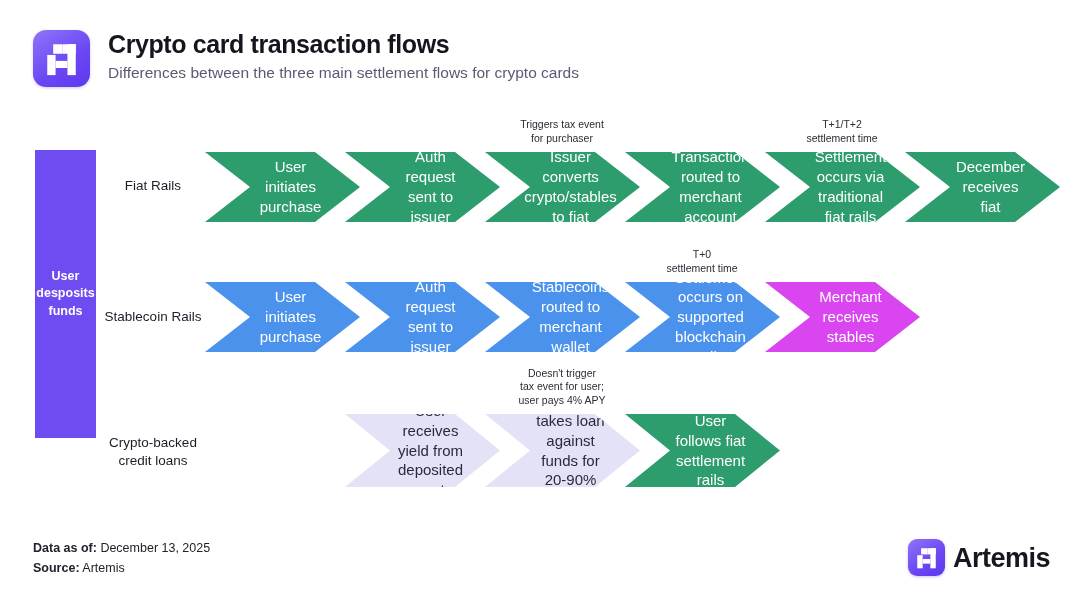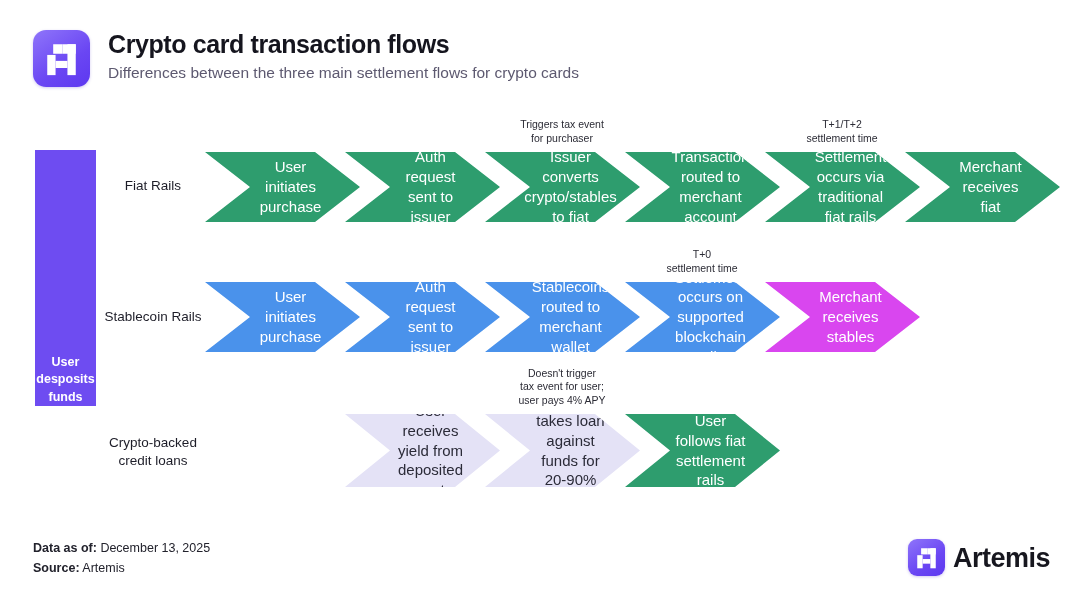--- a/index.html
+++ b/index.html
@@ -18,22 +18,22 @@
   .logo svg{width:100%;height:100%;display:block;}
   .title{
     position:absolute;left:108px;top:30px;font-size:25px;font-weight:700;
     color:#15151e;letter-spacing:-0.4px;white-space:nowrap;
   }
   .subtitle{
     position:absolute;left:108px;top:64px;font-size:15.5px;color:#5d5970;white-space:nowrap;
   }
   
   .deposit-bar{
-    position:absolute;left:35px;top:150px;width:61px;height:256px;
-    display:flex;align-items:flex-end;justify-content:center;text-align:center;
+    position:absolute;left:35px;top:150px;width:61px;height:288px;
+    display:flex;align-items:center;justify-content:center;text-align:center;
     color:#ffffff;font-weight:700;font-size:12.5px;line-height:1.4;
     padding:0 5px;box-sizing:border-box;
   }
   
   .row-label{
     position:absolute;left:96px;width:114px;text-align:center;
     font-size:13.5px;line-height:1.3;color:#1d1d28;
   }
   .row-label.l1{top:177px;}
   .row-label.l2{top:308px;}
@@ -98,21 +98,21 @@
     </div>
     <div class="annotation" style="left: 282px;">Triggers tax event<br>for purchaser</div>
     <div class="chevron" style="left: 420px; background: rgb(46, 157, 110); color: rgb(255, 255, 255);">
       <span>Transaction routed to merchant account</span>
     </div>
     <div class="chevron" style="left: 560px; background: rgb(46, 157, 110); color: rgb(255, 255, 255);">
       <span>Settlement occurs via traditional fiat rails</span>
     </div>
     <div class="annotation" style="left: 562px;">T+1/T+2<br>settlement time</div>
     <div class="chevron" style="left: 700px; background: rgb(46, 157, 110); color: rgb(255, 255, 255);">
-      <span>Merchant receives fiat</span>
+      <span>December receives fiat</span>
     </div>
   </div>
 <div class="flow-row r2">
     <div class="chevron" style="left: 0px; background: rgb(74, 146, 235); color: rgb(255, 255, 255);">
       <span>User initiates purchase</span>
     </div>
     <div class="chevron" style="left: 140px; background: rgb(74, 146, 235); color: rgb(255, 255, 255);">
       <span>Auth request sent to issuer</span>
     </div>
     <div class="chevron" style="left: 280px; background: rgb(74, 146, 235); color: rgb(255, 255, 255);">

